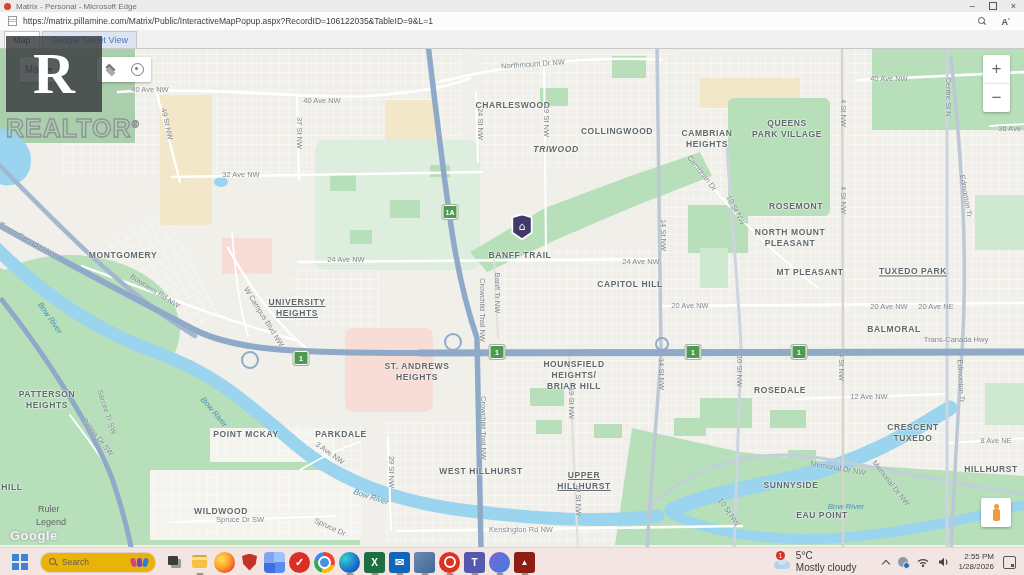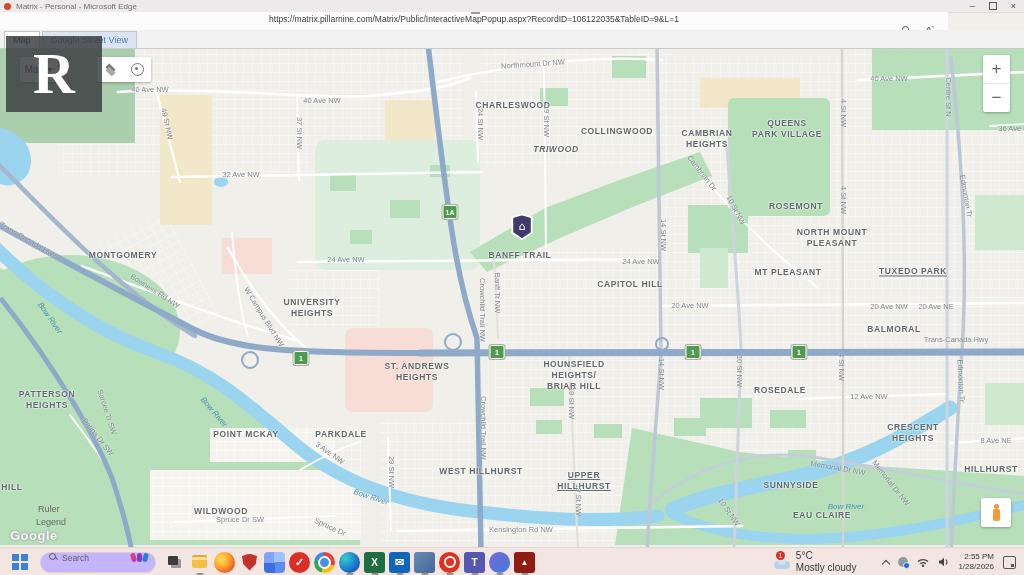--- a/index.html
+++ b/index.html
@@ -6,22 +6,22 @@
   body{width:1024px;height:575px;overflow:hidden;position:relative;
        font-family:"Liberation Sans",sans-serif;background:#f0efe9;}
 
   
   #titlebar{position:absolute;left:0;top:0;width:1024px;height:12px;background:#eceaea;
     border-bottom:1px solid #dcdada;z-index:30;display:flex;align-items:center;font-size:8px;color:#6f6f6f;}
   #app-favicon{width:7px;height:7px;border-radius:50%;background:#d6452c;margin:0 5px 0 4px;}
   #win-controls{margin-left:auto;display:flex;align-items:center;gap:14px;padding-right:8px;color:#444;}
   #win-controls span{font-size:9px;line-height:9px;cursor:default;}
   #btn-restore{display:inline-block;width:6px;height:6px;border:1px solid #555;}
-  #urlbar{position:absolute;left:0;top:12px;width:948px;height:18px;background:#fcfcfc;
-    border-bottom:1px solid #e4e2e2;z-index:30;display:flex;align-items:center;font-size:8.5px;color:#3c3c3c;flex-direction:column;}
+  #urlbar{position:absolute;left:0;top:12px;width:1024px;height:18px;background:#fcfcfc;
+    border-bottom:1px solid #e4e2e2;z-index:30;display:flex;align-items:center;font-size:8.5px;color:#3c3c3c;}
   #page-icon{width:7px;height:8px;border:1px solid #9a9a9a;margin:0 6px 0 8px;background:
     linear-gradient(#fff 0 2px,#bbb 2px 3px,#fff 3px 4px,#bbb 4px 5px,#fff 5px);}
   #url-right{margin-left:auto;display:flex;align-items:center;gap:16px;padding-right:14px;color:#555;}
   .mag{position:relative;width:8px;height:8px;}
   .mag::before{content:"";position:absolute;left:0;top:0;width:5px;height:5px;border:1.2px solid #555;border-radius:50%;}
   .mag::after{content:"";position:absolute;left:5.5px;top:5.5px;width:3px;height:1.2px;background:#555;transform:rotate(45deg);}
   .aicon{font-size:9px;font-weight:bold;color:#555;}
   .aicon sup{font-size:5px;}
   #tabbar{position:absolute;left:0;top:30px;width:1024px;height:18px;background:#f1f1f1;
     border-bottom:1px solid #c9c9c9;z-index:30;display:flex;align-items:flex-end;}
@@ -94,22 +94,22 @@
   .layers-glyph i:nth-child(1){top:0;}
   .layers-glyph i:nth-child(2){top:3px;background:#aaa;}
   .loc-glyph{width:11px;height:11px;border:1.6px solid #777;border-radius:50%;position:relative;}
   .loc-glyph::after{content:"";position:absolute;left:2.5px;top:2.5px;width:3px;height:3px;border-radius:50%;background:#777;}
 
   
   #taskbar{position:absolute;left:0;top:547px;width:1024px;height:28px;background:#f3e6e2;
      border-top:1px solid #e4d6d2;z-index:40;display:flex;align-items:center;}
   #start-btn{width:20px;height:20px;margin-left:10px;display:flex;align-items:center;justify-content:center;}
   #start-btn i{width:7px;height:7px;background:#3b82d8;box-shadow:9px 0 #3b82d8,0 9px #3b82d8,9px 9px #3b82d8;margin:-9px 0 0 -9px;}
-  #search-pill{width:114px;height:19px;background:#c4b5fd;border:1px solid #ddcfcb;border-radius:10px;
-     margin-left:10px;display:flex;font-size:8.5px;color:#5f5d5d;}
+  #search-pill{width:114px;height:19px;background:#eab308;border:1px solid #ddcfcb;border-radius:10px;
+     margin-left:10px;display:flex;align-items:center;font-size:8.5px;color:#5f5d5d;}
   #search-pill .mag{margin:0 5px 0 8px;}
   #sh-cluster{margin-left:auto;margin-right:7px;display:flex;}
   #sh-cluster i{width:5px;height:9px;border-radius:3px;}
   #sh-cluster i:nth-child(1){background:#d33f8d;transform:rotate(-15deg);}
   #sh-cluster i:nth-child(2){background:#7a3fd3;transform:rotate(0deg);margin-left:1px;}
   #sh-cluster i:nth-child(3){background:#2f7bd9;transform:rotate(15deg);margin-left:1px;}
   #tb-icons{display:flex;align-items:center;gap:4px;margin-left:8px;}
   .tbicon{width:21px;height:21px;border-radius:4px;position:relative;display:flex;align-items:center;
      justify-content:center;color:#fff;font-weight:bold;font-size:10px;}
   .tbicon.running::after{content:"";position:absolute;bottom:-2px;left:50%;transform:translateX(-50%);
@@ -304,49 +304,49 @@
   <div id="map-labels">
       <div class="nhood" style="left: 905px; top: 46px; transform: translate(-50%, -50%);">HIGHLAND PARK</div>
       <div class="nhood" style="left: 513px; top: 106px; transform: translate(-50%, -50%);">CHARLESWOOD</div>
       <div class="nhood" style="left: 617px; top: 132px; transform: translate(-50%, -50%);">COLLINGWOOD</div>
       <div class="nhood" style="left: 556px; top: 150px; transform: translate(-50%, -50%); font-style: italic;">TRIWOOD</div>
       <div class="nhood" style="left: 707px; top: 139px; transform: translate(-50%, -50%);">CAMBRIAN
 HEIGHTS</div>
       <div class="nhood" style="left: 787px; top: 129px; transform: translate(-50%, -50%);">QUEENS
 PARK VILLAGE</div>
       <div class="nhood" style="left: 796px; top: 207px; transform: translate(-50%, -50%);">ROSEMONT</div>
-      <div class="nhood" style="left: 832px; top: 238px; transform: translate(-50%, -50%);">NORTH MOUNT
+      <div class="nhood" style="left: 790px; top: 238px; transform: translate(-50%, -50%);">NORTH MOUNT
 PLEASANT</div>
       <div class="nhood" style="left: 123px; top: 256px; transform: translate(-50%, -50%);">MONTGOMERY</div>
       <div class="nhood" style="left: 520px; top: 256px; transform: translate(-50%, -50%);">BANFF TRAIL</div>
       <div class="nhood" style="left: 630px; top: 285px; transform: translate(-50%, -50%);">CAPITOL HILL</div>
-      <div class="nhood" style="left: 312px; top: 308px; transform: translate(-50%, -50%);">UNIVERSITY
+      <div class="nhood" style="left: 297px; top: 308px; transform: translate(-50%, -50%); text-decoration: underline;">UNIVERSITY
 HEIGHTS</div>
-      <div class="nhood" style="left: 788px; top: 273px; transform: translate(-50%, -50%);">MT PLEASANT</div>
+      <div class="nhood" style="left: 810px; top: 273px; transform: translate(-50%, -50%);">MT PLEASANT</div>
       <div class="nhood" style="left: 913px; top: 272px; transform: translate(-50%, -50%); text-decoration: underline;">TUXEDO PARK</div>
       <div class="nhood" style="left: 894px; top: 330px; transform: translate(-50%, -50%);">BALMORAL</div>
       <div class="nhood" style="left: 417px; top: 372px; transform: translate(-50%, -50%);">ST. ANDREWS
 HEIGHTS</div>
       <div class="nhood" style="left: 574px; top: 376px; transform: translate(-50%, -50%);">HOUNSFIELD
 HEIGHTS/
 BRIAR HILL</div>
       <div class="nhood" style="left: 780px; top: 391px; transform: translate(-50%, -50%);">ROSEDALE</div>
       <div class="nhood" style="left: 913px; top: 433px; transform: translate(-50%, -50%);">CRESCENT
-HEIGHTS</div>
+TUXEDO</div>
       <div class="nhood" style="left: 47px; top: 400px; transform: translate(-50%, -50%);">PATTERSON
 HEIGHTS</div>
       <div class="nhood" style="left: 246px; top: 435px; transform: translate(-50%, -50%);">POINT MCKAY</div>
       <div class="nhood" style="left: 341px; top: 435px; transform: translate(-50%, -50%);">PARKDALE</div>
       <div class="nhood" style="left: 481px; top: 472px; transform: translate(-50%, -50%);">WEST HILLHURST</div>
       <div class="nhood" style="left: 584px; top: 481px; transform: translate(-50%, -50%); text-decoration: underline;">UPPER
 HILLHURST</div>
       <div class="nhood" style="left: 991px; top: 470px; transform: translate(-50%, -50%);">HILLHURST</div>
       <div class="nhood" style="left: 221px; top: 512px; transform: translate(-50%, -50%);">WILDWOOD</div>
       <div class="nhood" style="left: 791px; top: 486px; transform: translate(-50%, -50%);">SUNNYSIDE</div>
-      <div class="nhood" style="left: 822px; top: 516px; transform: translate(-50%, -50%);">EAU CLAIRE</div>
+      <div class="nhood" style="left: 822px; top: 516px; transform: translate(-50%, -50%);">EAU POINT</div>
       <div class="nhood" style="left: 12px; top: 488px; transform: translate(-50%, -50%);">HILL</div>
       <div class="street" style="left: 150px; top: 89px; transform: translate(-50%, -50%);">40 Ave NW</div>
       <div class="street" style="left: 322px; top: 100px; transform: translate(-50%, -50%);">40 Ave NW</div>
       <div class="street" style="left: 889px; top: 78px; transform: translate(-50%, -50%);">40 Ave NW</div>
       <div class="street" style="left: 533px; top: 64px; transform: translate(-50%, -50%) rotate(-4deg);">Northmount Dr NW</div>
       <div class="street" style="left: 948px; top: 97px; transform: translate(-50%, -50%) rotate(90deg);">Centre St N</div>
       <div class="street" style="left: 1016px; top: 128px; transform: translate(-50%, -50%);">36 Ave NE</div>
       <div class="street" style="left: 167px; top: 124px; transform: translate(-50%, -50%) rotate(78deg);">49 St NW</div>
       <div class="street" style="left: 299px; top: 133px; transform: translate(-50%, -50%) rotate(90deg);">37 St NW</div>
       <div class="street" style="left: 480px; top: 124px; transform: translate(-50%, -50%) rotate(90deg);">24 St NW</div>
@@ -402,20 +402,21 @@
   <div id="marker" style="left: 522px; top: 228px;">
     <div class="sh-out"></div>
     <div class="sh-in">⌂</div>
   </div>
 </div>
 
 <div id="watermark">
   <div id="wm-square">
     <span>R</span>
   </div>
+  <div id="wm-text"><span>REALTOR</span><sup>®</sup></div>
 </div>
 
 <div id="ui">
   <div id="maptype-btn">
     <span>Map</span>
     <span class="caret"></span>
   </div>
   <div id="mapicons">
     <div class="half">
       <span class="layers-glyph">

